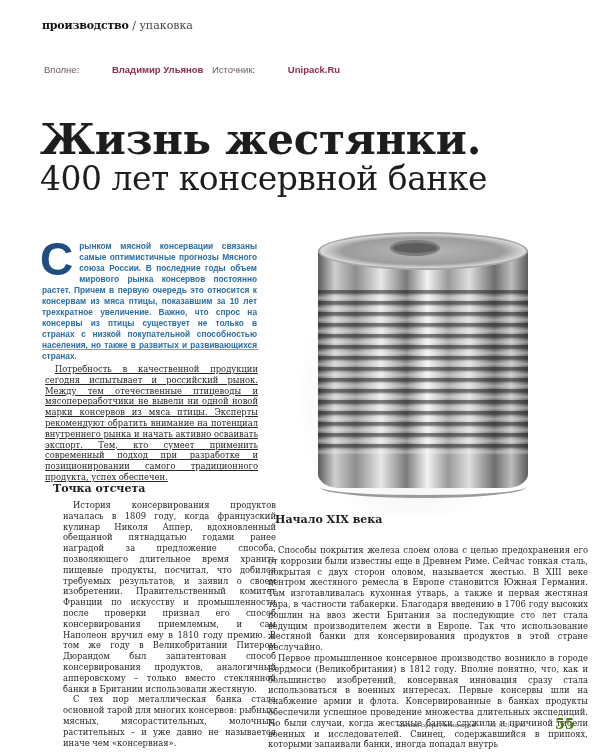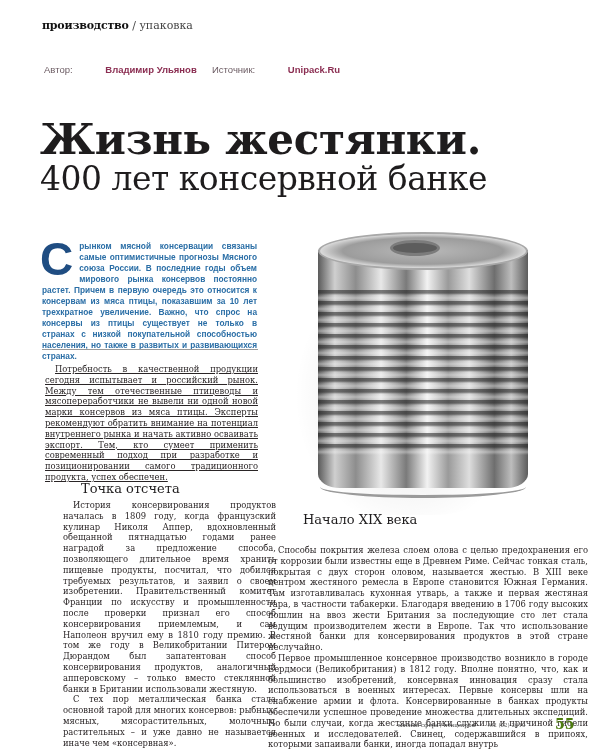--- a/index.html
+++ b/index.html
@@ -25,21 +25,21 @@
   .dropcap { float:left; font-family:"Liberation Sans", sans-serif; font-weight:bold; color:#1f4d82;
              font-size:46px; line-height:36px; margin:0 6px -2px -2px; height:40px; }
   .lead-rule { left:42px; top:349px; width:216px; height:1px; background:#9a9a9a; }
 
   .body { font-family:"DejaVu Serif", serif; font-size:8.4px; line-height:10.8px; color:#2a2526; text-align:justify; }
   .body p { margin:0; text-indent:10px; }
   .col1a { left:45px; top:364px; width:213px;text-decoration:underline; }
   .col1b { left:45px; top:500px; width:213px;margin-left:18px; }
   .col2 { left:268px; top:533px; width:320px;margin-top:12px; }
 
-  .h2 { font-family:"DejaVu Serif", serif; font-weight:normal; font-size:13px; line-height:14px; color:#1e1c1d;margin-left:28px; }
+  .h2 { font-family:"DejaVu Serif", serif; font-weight:bold; font-size:11px; line-height:14px; color:#1e1c1d; }
   .h2-a { left:53px; top:482px; }
   .h2-b { left:275px; top:513px; }
   .can-shadow { left:285px; top:250px; width:250px; height:265px; border-radius:40%;
                 background:radial-gradient(ellipse at 50% 55%, rgba(0,0,0,0.12), rgba(0,0,0,0) 65%); }
   .can-body { left:318px; top:250px; width:210px; height:238px;
               background:linear-gradient(90deg,#5a5a5a 0%,#cfcfcf 8%,#8d8d8d 18%,#e8e8e8 30%,#7a7a7a 42%,#f2f2f2 52%,#9a9a9a 62%,#dedede 72%,#6e6e6e 84%,#bdbdbd 92%,#5c5c5c 100%);
               border-radius:0 0 22px 22px / 0 0 14px 14px; overflow:hidden; }
   .can-ribs { position:absolute; left:0; top:40px; width:100%; height:165px;
               background:repeating-linear-gradient(180deg, rgba(30,30,30,0.55) 0px, rgba(30,30,30,0.55) 3px, rgba(255,255,255,0.0) 5px, rgba(255,255,255,0.35) 8px, rgba(255,255,255,0) 11px); }
   .can-top { left:318px; top:232px; width:210px; height:38px; border-radius:50%;
@@ -57,21 +57,21 @@
 </head>
 <body>
 
 <div class="abs section">
   <span class="sec-main">производство</span>
   <span class="sec-sep">/</span>
   <span class="sec-sub">упаковка</span>
 </div>
 
 <div class="abs byline byline-author">
-  <span class="lbl">Автор:</span>
+  <span class="lbl">Вполне:</span>
   <span class="val">Владимир Ульянов</span>
 </div>
 <div class="abs byline byline-source">
   <span class="lbl">Источник:</span>
   <span class="val">Unipack.Ru</span>
 </div>
 
 <div class="abs title1">Жизнь жестянки.</div>
 <div class="abs title2">400 лет консервной банке</div>
 

